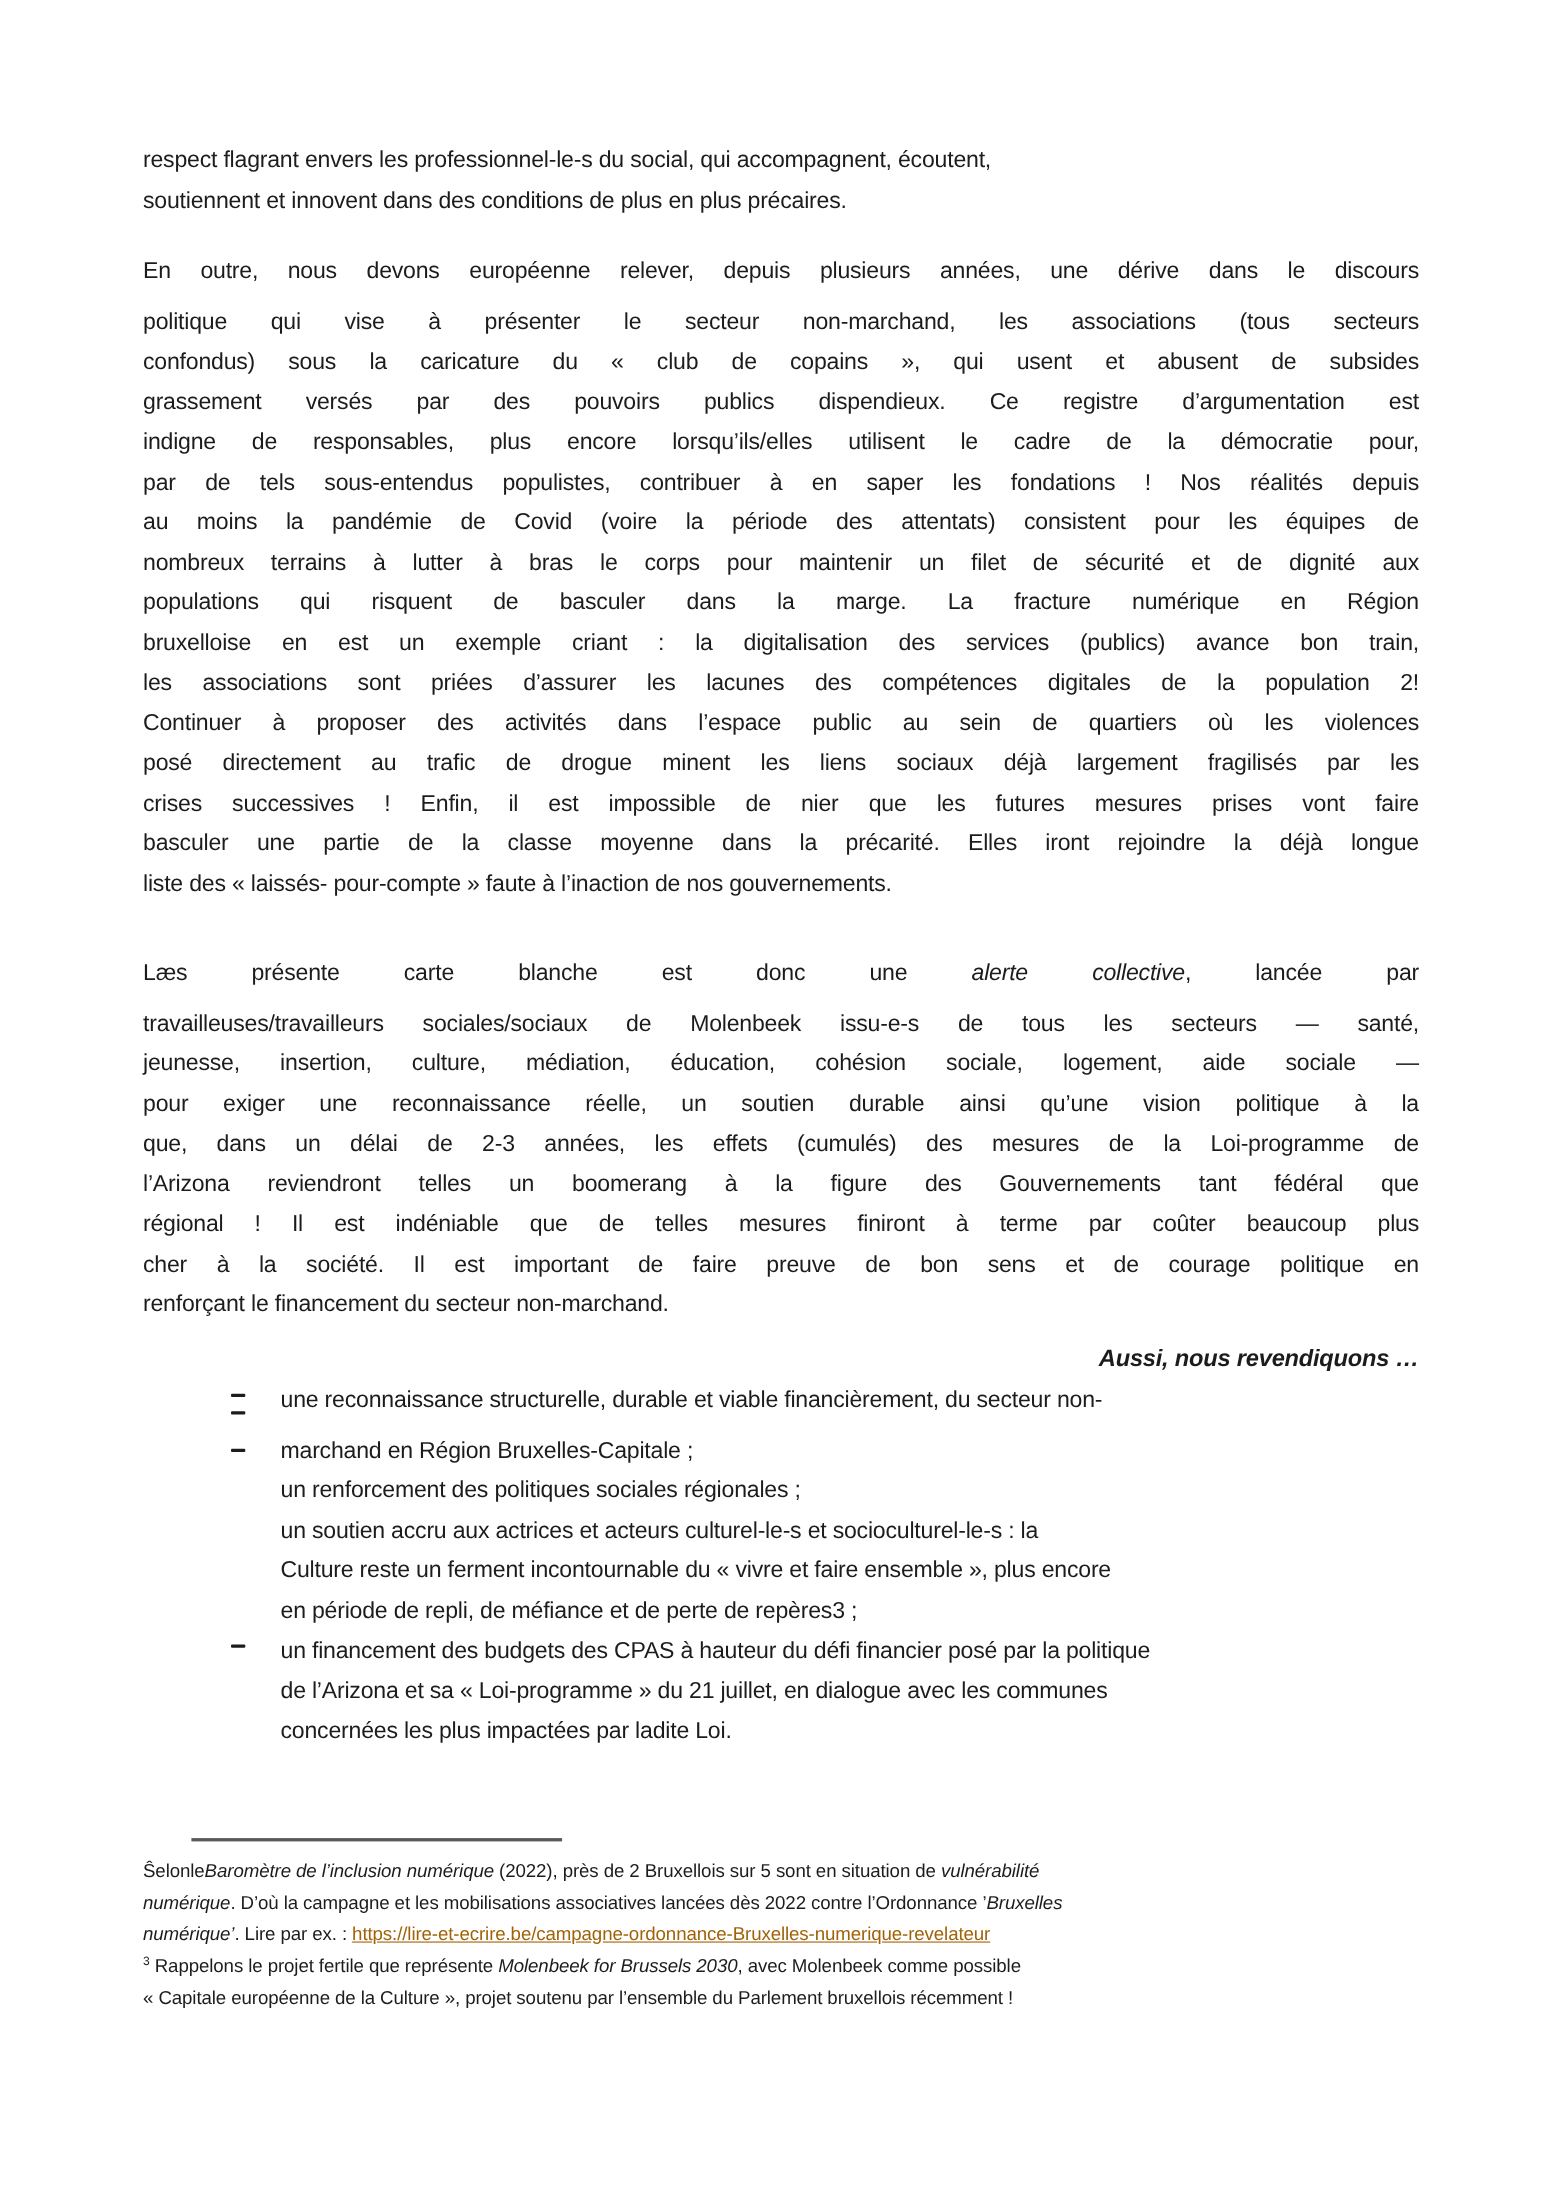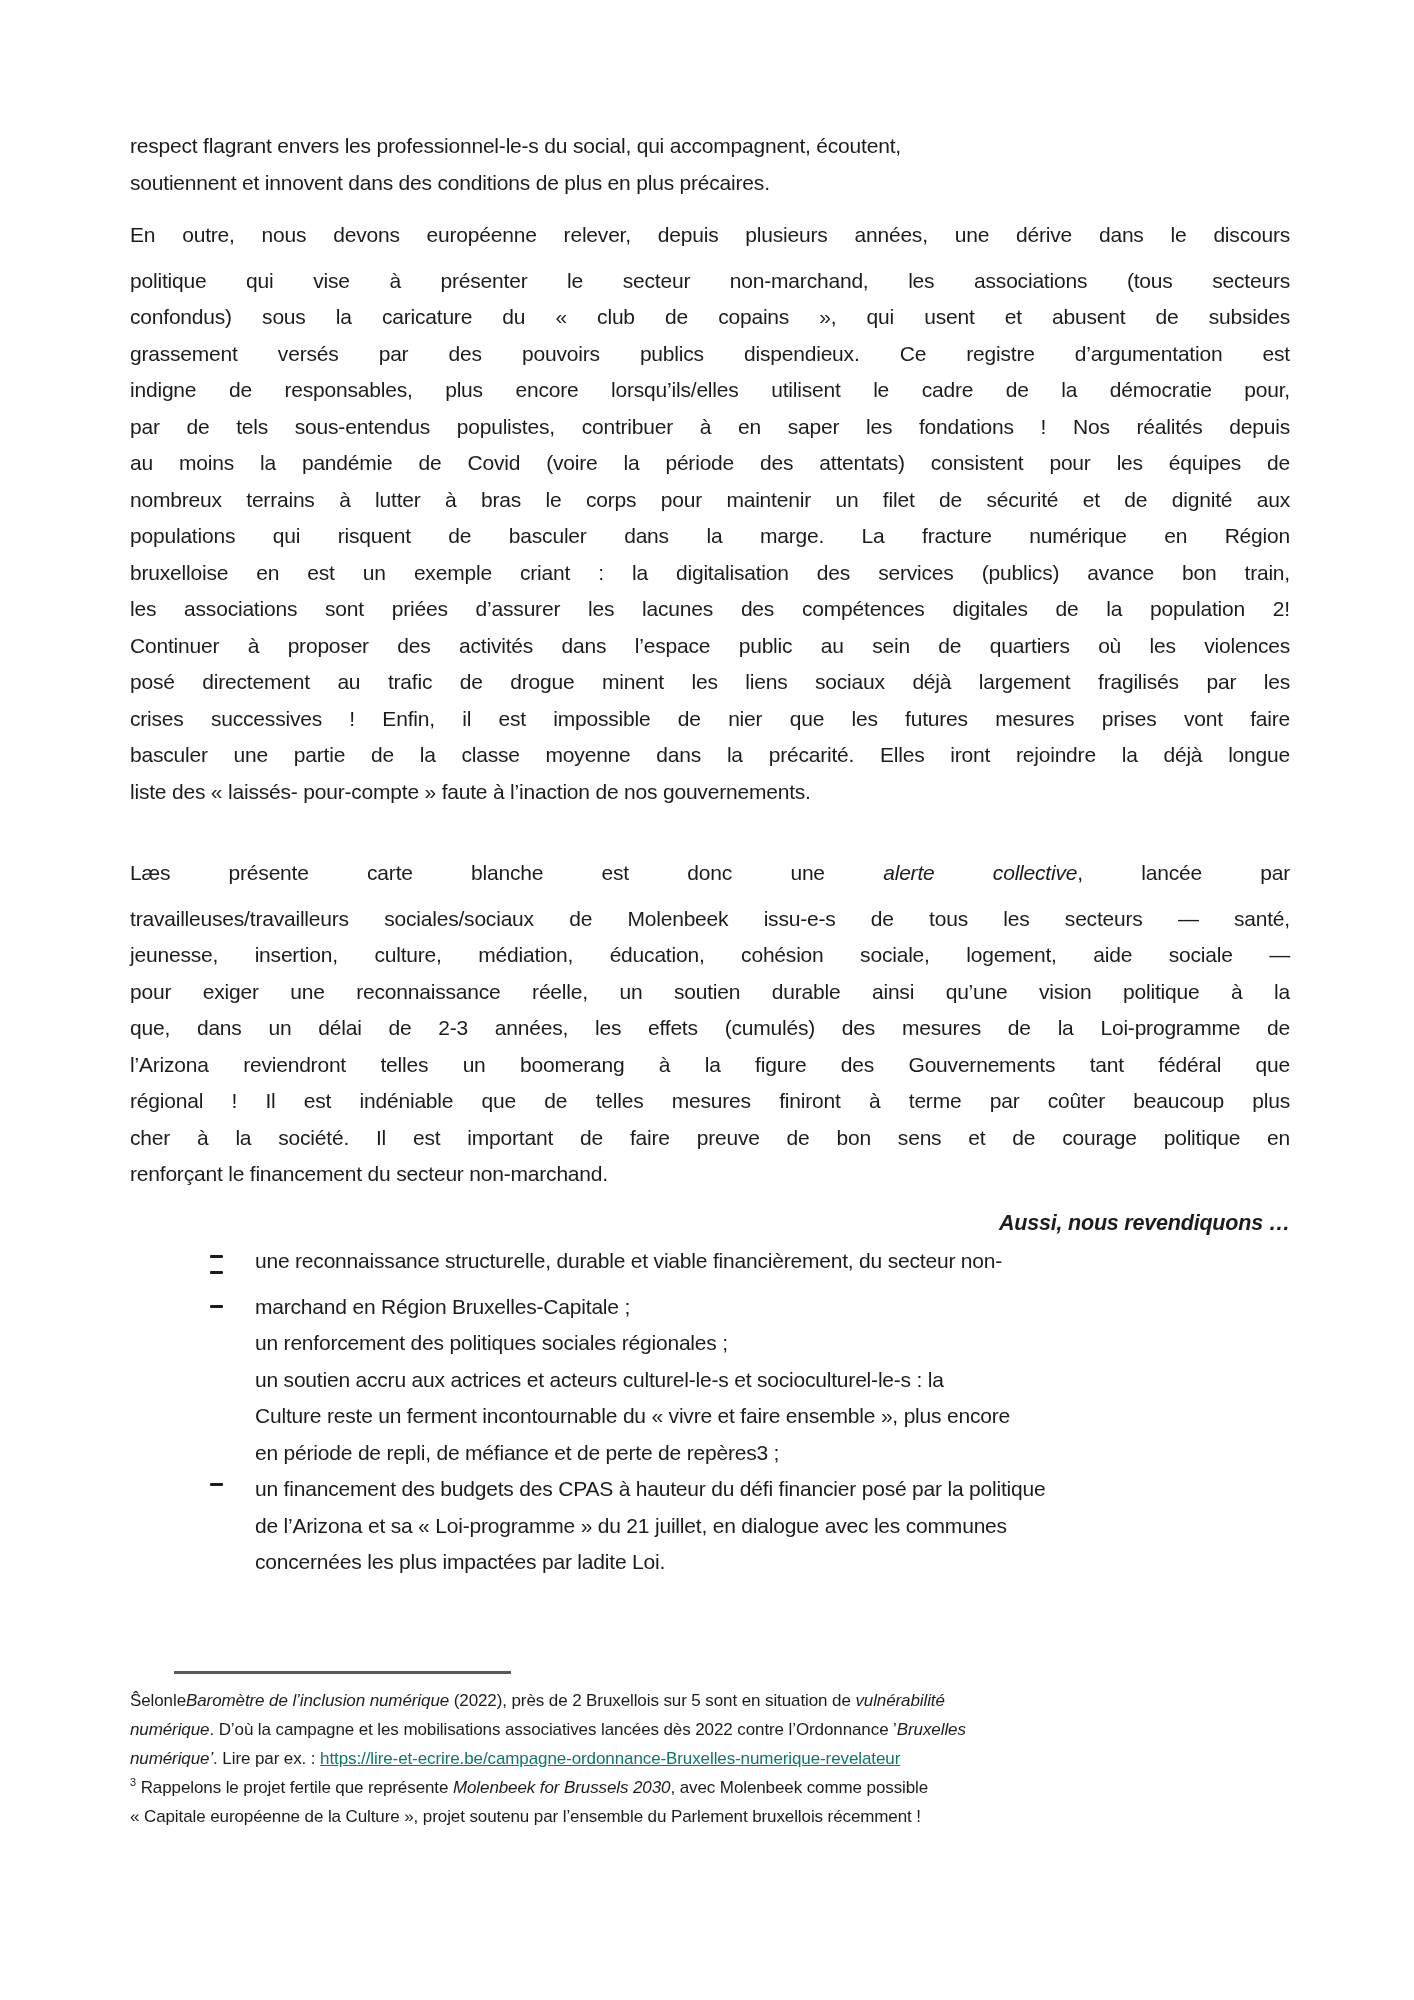--- a/index.html
+++ b/index.html
@@ -13,22 +13,22 @@
   }
   .body-col{
     position:absolute;left:130px;top:128px;width:1160px;
     font-size:21px;letter-spacing:-0.2px;
   }
   .tl{line-height:36.5px;min-height:36.5px;}
   .jl{text-align:justify;text-align-last:justify;}
   .g{margin-bottom:9px;}
   .it{font-style:italic;}
   .sup{font-size:11px;vertical-align:super;line-height:0;}
-  .lnk{color:#0f766e;text-decoration:underline;cursor:pointer;text-align:center;}
-  #p1{margin-bottom:16px;}
+  .lnk{color:#a16207;text-decoration:underline;cursor:pointer;text-align:center;}
+  #p1{margin-bottom:28px;}
   #p2{margin-bottom:45px;}
   .claims-heading{
     font-weight:bold;font-style:italic;
     font-size:21.5px;line-height:36.5px;
     margin-top:12px;margin-bottom:2px;text-align:right;
   }
   .bullets{position:relative;}
   .bullets .tl{padding-left:125px;}
   .dash{
     position:absolute;left:80px;width:13px;height:3px;

